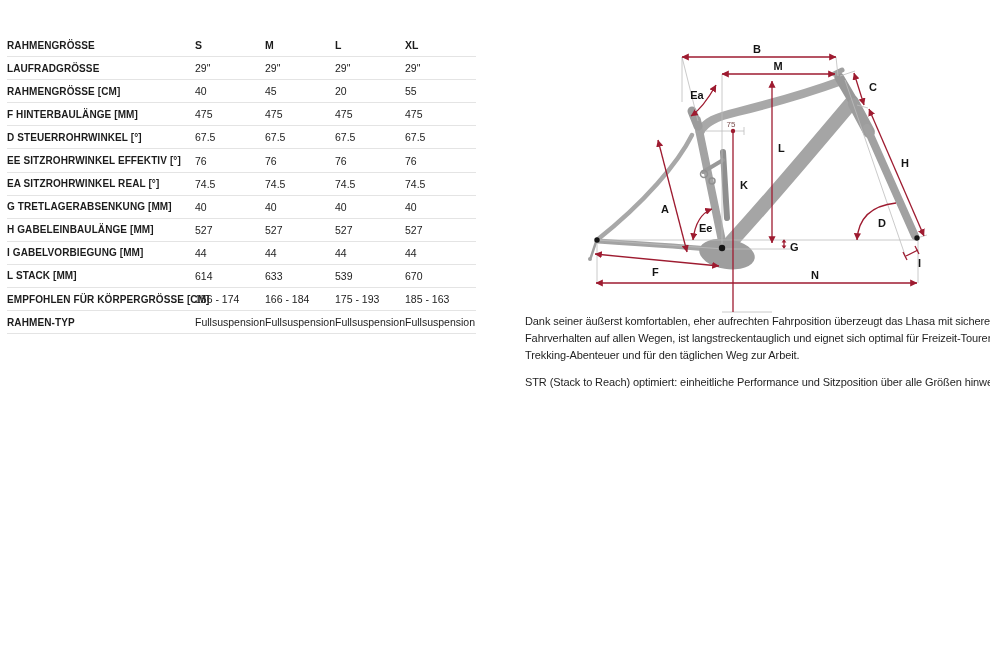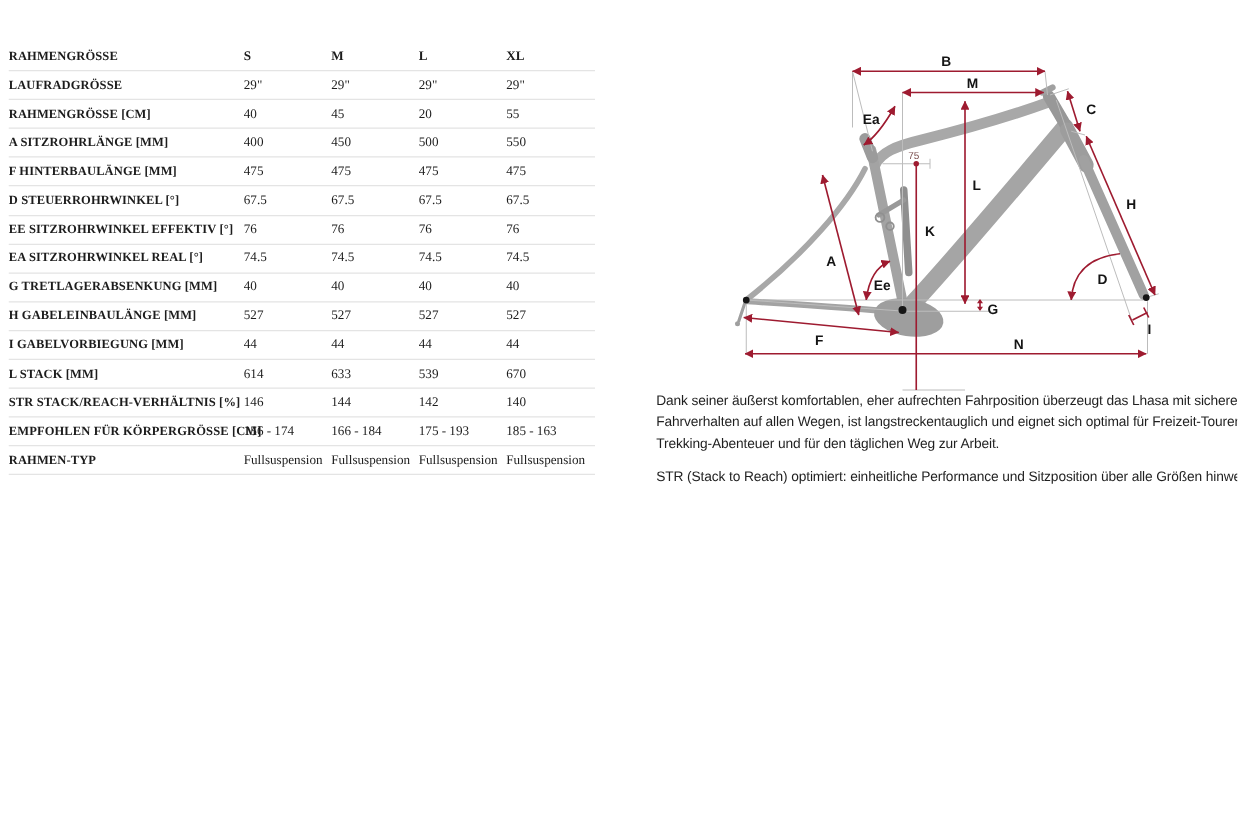--- a/index.html
+++ b/index.html
@@ -1,20 +1,20 @@
 <!DOCTYPE html>
 <html><head>
 <meta charset="utf-8">
 <style>
   html,body{margin:0;padding:0;background:#fff;}
   .page{position:relative;width:990px;height:660px;background:#ffffff;overflow:hidden;
         font-family:"Liberation Sans",sans-serif;color:#1c1c1c;}
 
   
-  .geo-table{position:absolute;left:7px;top:34px;width:469px;font-family:Liberation Serif, serif;}
+  .geo-table{position:absolute;left:7px;top:34px;width:469px;}
   .geo-row{display:grid;grid-template-columns:188px 70px 70px 70px 1fr;
            height:22.1px;align-items:center;border-bottom:1px solid #e4e4e4;}
   .geo-cell{white-space:nowrap;overflow:visible;}
   .geo-cell.lbl{font-size:10px;font-weight:700;letter-spacing:0.1px;}
   .geo-cell.val{font-size:10.5px;font-weight:400;}
   .geo-row.hdr .geo-cell.val{font-weight:700;}
 
   
   .diagram{position:absolute;left:585px;top:25px;width:405px;height:292px;}
   .dim-label{font-family:"Liberation Sans",sans-serif;font-size:11px;font-weight:700;fill:#141414;}
@@ -49,27 +49,20 @@
         <div class="geo-cell val">29"</div>
       </div>
       <div class="geo-row">
         <div class="geo-cell lbl">RAHMENGRÖSSE [CM]</div>
         <div class="geo-cell val">40</div>
         <div class="geo-cell val">45</div>
         <div class="geo-cell val">20</div>
         <div class="geo-cell val">55</div>
       </div>
       <div class="geo-row">
-        <div class="geo-cell lbl">A SITZROHRLÄNGE [MM]</div>
-        <div class="geo-cell val">400</div>
-        <div class="geo-cell val">450</div>
-        <div class="geo-cell val">500</div>
-        <div class="geo-cell val">550</div>
-      </div>
-      <div class="geo-row">
         <div class="geo-cell lbl">F HINTERBAULÄNGE [MM]</div>
         <div class="geo-cell val">475</div>
         <div class="geo-cell val">475</div>
         <div class="geo-cell val">475</div>
         <div class="geo-cell val">475</div>
       </div>
       <div class="geo-row">
         <div class="geo-cell lbl">D STEUERROHRWINKEL [°]</div>
         <div class="geo-cell val">67.5</div>
         <div class="geo-cell val">67.5</div>
@@ -110,27 +103,20 @@
         <div class="geo-cell val">44</div>
         <div class="geo-cell val">44</div>
         <div class="geo-cell val">44</div>
       </div>
       <div class="geo-row">
         <div class="geo-cell lbl">L STACK [MM]</div>
         <div class="geo-cell val">614</div>
         <div class="geo-cell val">633</div>
         <div class="geo-cell val">539</div>
         <div class="geo-cell val">670</div>
-      </div>
-      <div class="geo-row">
-        <div class="geo-cell lbl">STR STACK/REACH-VERHÄLTNIS [%]</div>
-        <div class="geo-cell val">146</div>
-        <div class="geo-cell val">144</div>
-        <div class="geo-cell val">142</div>
-        <div class="geo-cell val">140</div>
       </div>
       <div class="geo-row">
         <div class="geo-cell lbl">EMPFOHLEN FÜR KÖRPERGRÖSSE [CM]</div>
         <div class="geo-cell val">156 - 174</div>
         <div class="geo-cell val">166 - 184</div>
         <div class="geo-cell val">175 - 193</div>
         <div class="geo-cell val">185 - 163</div>
       </div>
       <div class="geo-row">
         <div class="geo-cell lbl">RAHMEN-TYP</div>

